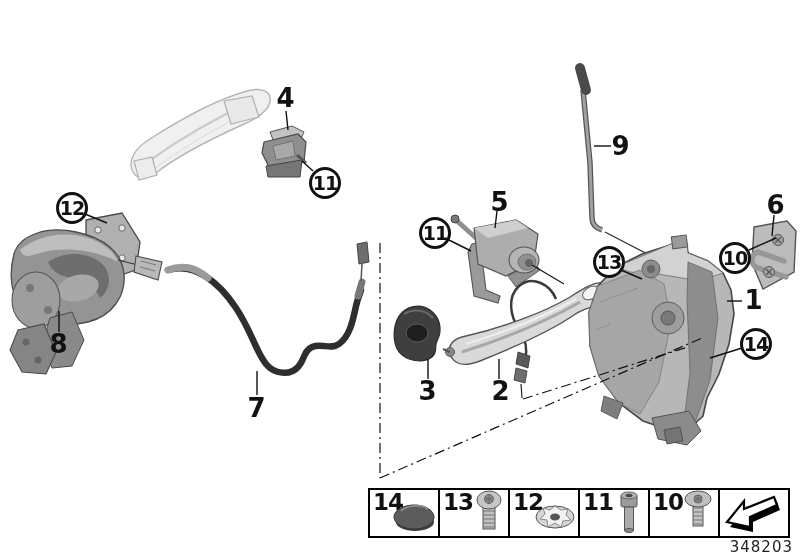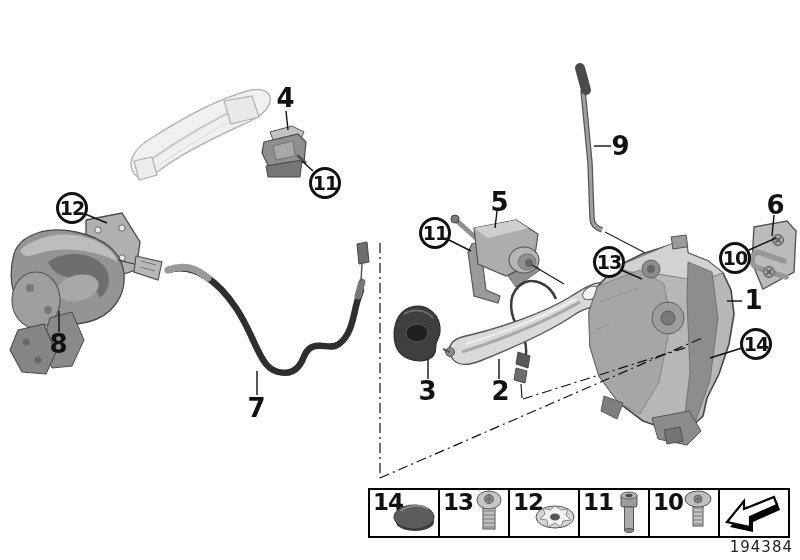--- a/index.html
+++ b/index.html
@@ -251,14 +251,14 @@
       </svg>
     </div>
     <div class="lbox abox">
       <svg class="licon" width="62" height="44">
         <path d="M 5,33 L 22,12 L 22,20 L 52,8 L 55,16 L 28,28 L 28,38 Z" fill="#000" transform="translate(3,5)"></path>
         <path d="M 5,33 L 22,12 L 22,20 L 52,8 L 55,16 L 28,28 L 28,38 Z" fill="#fff" stroke="#000" stroke-width="2.2"></path>
       </svg>
     </div>
   </div>
 
-  <div class="docnum">194384</div>
+  <div class="docnum">348203</div>
 </div>
 
 </body></html>

